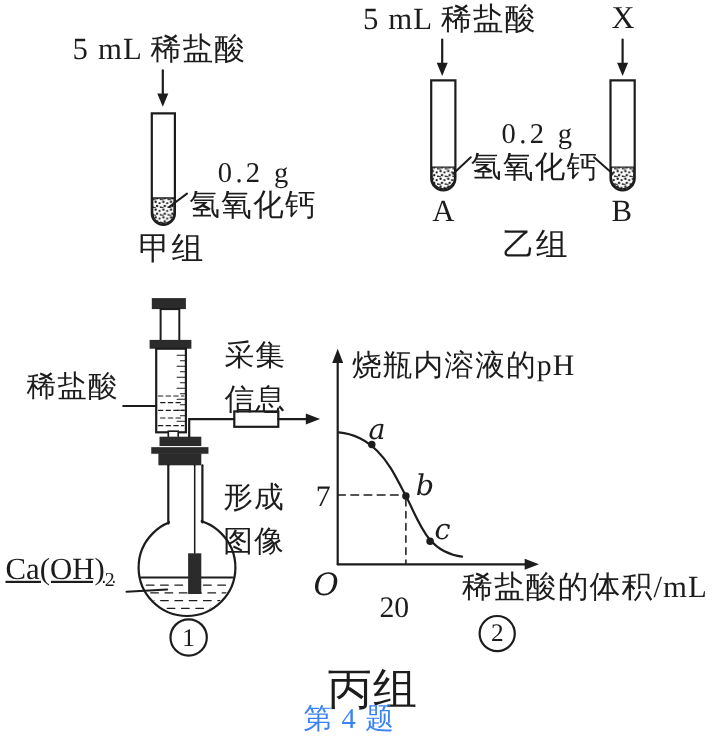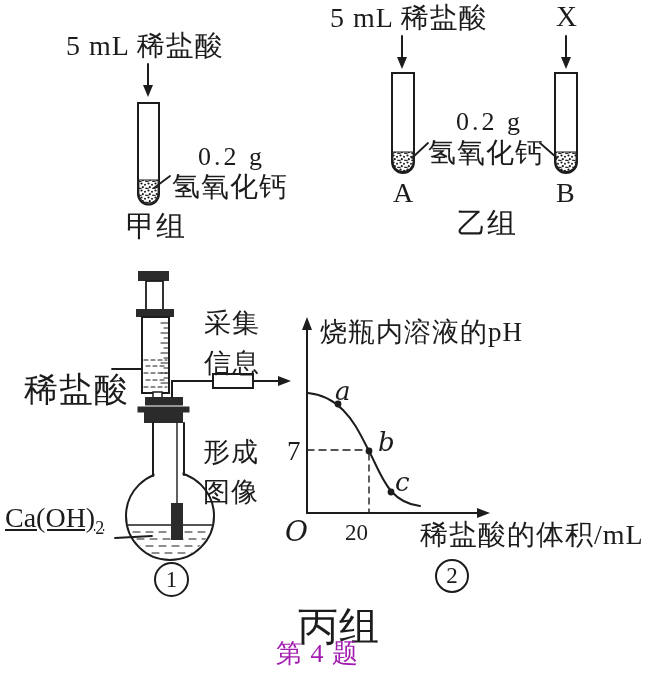--- a/index.html
+++ b/index.html
@@ -145,35 +145,35 @@
   <div class="lbl cjk" style="left:126px;top:211px;font-size:29px;">甲组</div>
 
   <div class="lbl cjk" style="left:330px;top:3px;font-size:28px;">5 mL 稀盐酸</div>
   <div class="lbl serif" style="left:556px;top:1px;font-size:29px;">X</div>
   <div class="lbl serif" style="left:456px;top:108px;font-size:26px;letter-spacing:3px;">0.2 g</div>
   <div class="lbl cjk" style="left:428px;top:138px;font-size:28px;">氢氧化钙</div>
   <div class="lbl serif" style="left:393px;top:178px;font-size:28px;">A</div>
   <div class="lbl serif" style="left:556px;top:178px;font-size:28px;">B</div>
   <div class="lbl cjk" style="left:457px;top:208px;font-size:29px;">乙组</div>
 
-  <div class="lbl cjk" style="left:24px;top:372px;font-size:34px;">稀盐酸</div>
+  <div class="lbl cjk" style="left:24px;top:337px;font-size:27px;">稀盐酸</div>
   <div class="lbl cjk two-line" style="left:204px;top:303px;font-size:27px;">采集
 信息</div>
   <div class="lbl cjk two-line" style="left:203px;top:400px;font-size:27px;margin-top:32px;">形成
 图像</div>
   <div class="lbl serif" style="left:5px;top:503px;font-size:28px;text-decoration:underline;"><span>Ca(OH)</span><sub style="font-size:18px;">2</sub></div>
 
   <div class="circled" style="left:154px;top:562px;width:31px;height:31px;">1</div>
   <div class="circled" style="left:435px;top:559px;width:30px;height:30px;">2</div>
 
   <div class="lbl cjk" style="left:320px;top:318px;font-size:27px;text-align:right;">烧瓶内溶液的pH</div>
   <div class="lbl serif" style="left:287px;top:437px;font-size:27px;">7</div>
-  <div class="lbl serif" style="left:345px;top:521px;font-size:23px;">20</div>
+  <div class="lbl serif" style="left:345px;top:538px;font-size:27px;">20</div>
   <div class="lbl ital" style="left:285px;top:517px;font-size:28px;">O</div>
   <div class="lbl cjk" style="left:420px;top:520px;font-size:28px;">稀盐酸的体积/mL</div>
   <div class="lbl ital" style="left:335px;top:377px;font-size:26px;">a</div>
   <div class="lbl ital" style="left:378px;top:428px;font-size:26px;">b</div>
   <div class="lbl ital" style="left:395px;top:468px;font-size:26px;">c</div>
 
   <div class="lbl cjk" style="left:298px;top:605px;font-size:40px;">丙组</div>
-  <div class="lbl cjk" style="left:276px;top:640px;font-size:26px;color:#a21caf;">第 4 题</div>
+  <div class="lbl cjk" style="left:276px;top:640px;font-size:26px;color:#3b82f6;">第 4 题</div>
 
 </div>
 
 </body></html>

